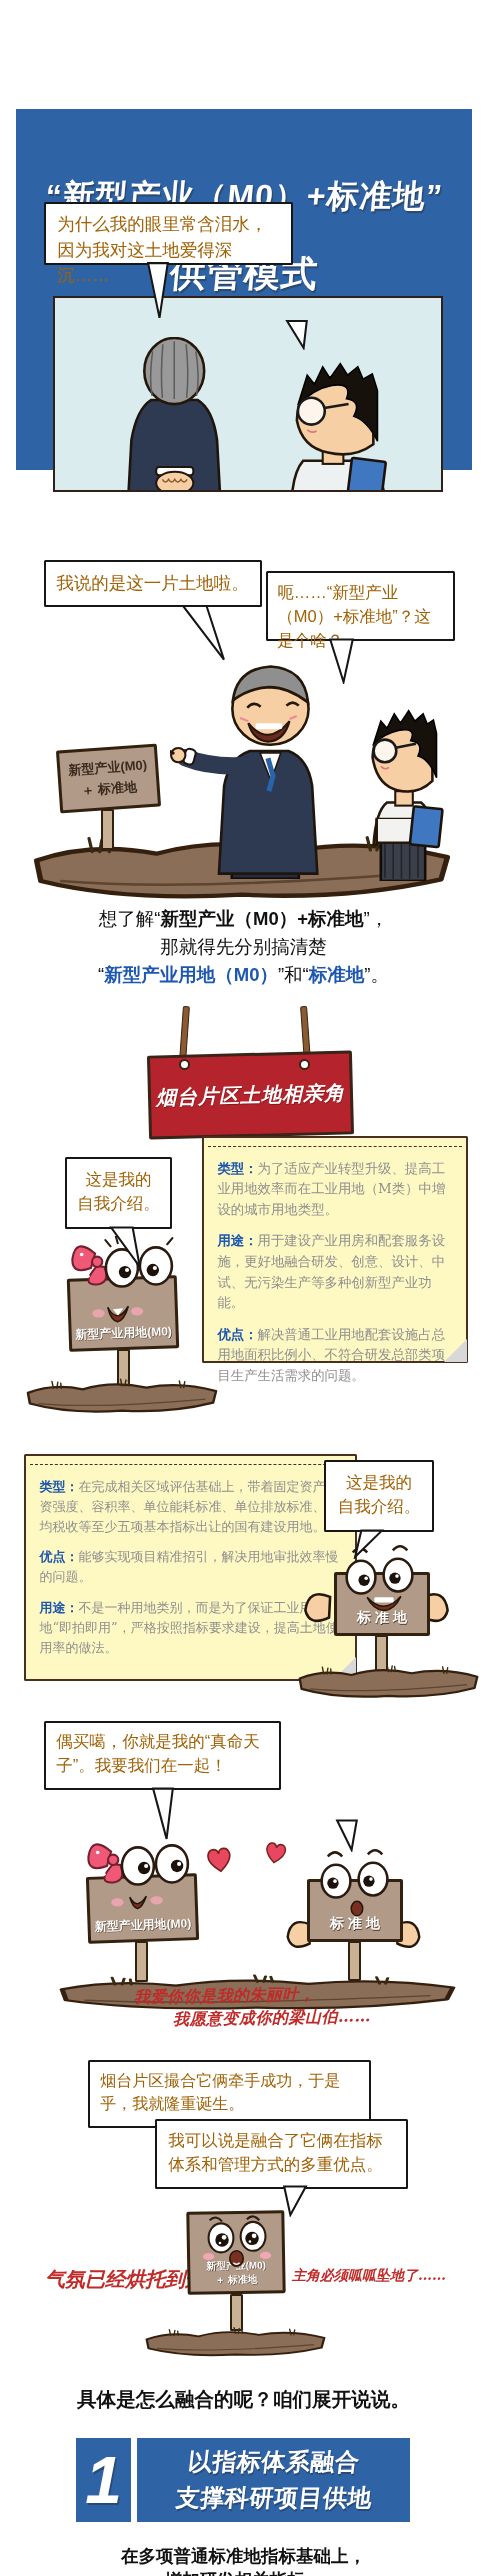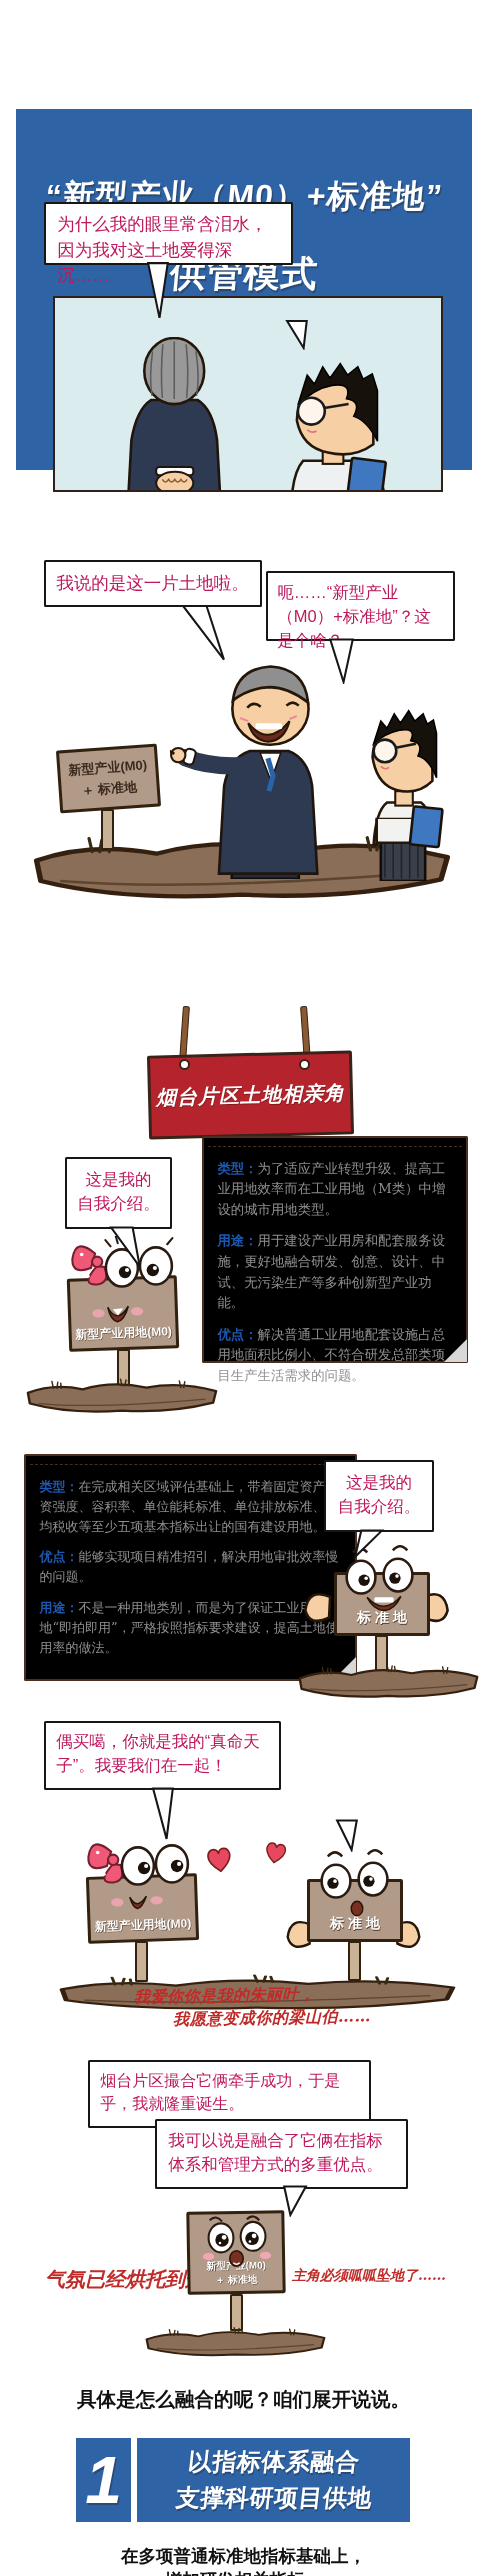--- a/index.html
+++ b/index.html
@@ -5,36 +5,36 @@
   html,body{margin:0;padding:0;background:#ffffff;}
   body{width:487px;font-family:"Liberation Sans",sans-serif;-webkit-font-smoothing:antialiased;}
   .page{position:relative;width:487px;height:2861px;background:#fff;overflow:hidden;}
   .abs{position:absolute;}
   
   .header-box{left:15.5px;top:109px;width:456px;height:361px;background:#2e63a6;text-align:center;}
   .header-line{color:#fff;font-weight:bold;transform:skewX(-5deg);text-shadow:1.5px 2.1px 1px rgba(40,40,40,.45);letter-spacing:1px;}
   .header-line1{margin-top:66px;font-size:32px;}
   .header-line2{margin-top:31px;font-size:36px;}
   
-  .bubble{position:absolute;background:#fff;border:2.1px solid #161616;border-radius:1.5px;color:#be185d;line-height:1.45;box-sizing:border-box;}
+  .bubble{position:absolute;background:#fff;border:2.1px solid #161616;border-radius:1.5px;color:#a16207;line-height:1.45;box-sizing:border-box;}
   .bubble .tx{display:block;}
   .tail{position:absolute;}
   
   .frame1{left:53px;top:296px;width:390px;height:196px;background:#daeced;border:2.6px solid #30201a;box-sizing:border-box;overflow:hidden;}
   
   .centerline{left:0;width:487px;text-align:center;color:#111;}
   .blue{color:#1d57b0;}
   .bold{font-weight:bold;}
   
   .rope{position:absolute;width:4.6px;height:54px;background:#8a5a33;border:1.5px solid #3a2210;border-radius:2.1px;}
   .banner{left:148px;top:1053px;width:199px;height:78px;background:#b5242c;border:3.6px solid #3a2318;border-radius:2.1px;transform:rotate(-1.5deg);display:flex;align-items:center;justify-content:center;}
   .banner span{color:#fff;font-weight:bold;font-size:20px;letter-spacing:1px;text-shadow:0.5px 1px 0 rgba(60,0,0,.4);font-style:italic;}
   .grommet{position:absolute;width:11.3px;height:11.3px;border-radius:50%;background:#fff;border:2.6px solid #3a2318;box-sizing:border-box;}
   
-  .paper{position:absolute;background:#000000;border:2.1px solid #4a2e1f;border-radius:1.5px;box-sizing:border-box;padding:20.6px 13.4px 10.3px 13.4px;}
+  .paper{position:absolute;background:#fef9c3;border:2.1px solid #4a2e1f;border-radius:1.5px;box-sizing:border-box;padding:20.6px 13.4px 10.3px 13.4px;}
   .paper .perf{position:absolute;left:4.1px;right:4.1px;top:8.2px;border-top:1.5px dashed #4a2e1f;}
   .paper p{margin:0 0 10.3px 0;font-family:"DejaVu Serif",serif;font-size:13.4px;line-height:1.55;color:#8f8f8f;}
   .paper .lab{color:#1d57b0;font-weight:bold;font-family:"Liberation Sans",sans-serif;}
   .fold{position:absolute;right:-1px;bottom:-1px;width:0;height:0;border-left:23px solid transparent;border-bottom:23px solid #d8d8d8;}
   
   .signboard{position:absolute;background:#b19a87;border:3.1px solid #33210f;border-radius:2.1px;box-sizing:border-box;display:flex;flex-direction:column;justify-content:flex-end;align-items:center;}
   .signboard .lbl{color:#fff;font-weight:bold;text-shadow:0.5px 0.5px 0 #4a3526;}
   .post{position:absolute;background:#c9b195;border:2.1px solid #33210f;border-radius:1.5px;box-sizing:border-box;}
   .darklbl{color:#3b2a1e !important;text-shadow:none !important;}
   
@@ -147,20 +147,25 @@
     <path d="M44,250 L44,296 L150,296 L150,250" fill="#f2f3f0" stroke="#241709" stroke-width="5"></path>
     <rect x="112" y="228" width="56" height="74" rx="4" fill="#3f78c0" stroke="#1c1209" stroke-width="5" transform="rotate(6 140 265)"></rect>
     <rect x="80" y="196" width="34" height="28" fill="#f7cfa4" stroke="#241709" stroke-width="4"></rect>
     <path d="M36,130 Q38,82 78,66 Q124,50 152,82 L152,176 Q124,204 84,194 Q44,184 36,130 Z" fill="#f7cfa4" stroke="#241709" stroke-width="5"></path>
     <path d="M38,104 L52,60 L64,74 L78,46 L90,64 L106,40 L118,60 L134,46 L142,66 L154,58 L160,84 L160,170 Q146,134 124,128 Q136,102 110,98 Q122,72 88,78 Q60,84 38,104 Z" fill="#17110c" stroke="#000" stroke-width="3"></path>
     <circle cx="60" cy="118" r="22" fill="rgba(255,255,255,.8)" stroke="#1a1a1a" stroke-width="5"></circle>
     <path d="M81,112 L120,104" stroke="#1a1a1a" stroke-width="5"></path>
     <path d="M52,148 q8,8 16,2" stroke="#d77" stroke-width="3" fill="none"></path>
   </svg>
 
+  <div class="abs centerline" style="top:905px;font-size:18.5px;line-height:28px">
+    <div><span>想了解“</span><span class="bold">新型产业（M0）+标准地</span><span>”，</span></div>
+    <div><span>那就得先分别搞清楚</span></div>
+    <div><span>“</span><span class="blue bold">新型产业用地（M0）</span><span>”和“</span><span class="blue bold">标准地</span><span>”。</span></div>
+  </div>
 
   <div class="rope" style="left:181px;top:1006px;transform:rotate(4deg)"></div>
   <div class="rope" style="left:302px;top:1006px;transform:rotate(-4deg)"></div>
   <div class="abs banner">
     <span>烟台片区土地相亲角</span>
   </div>
   <div class="grommet" style="left:179px;top:1059px"></div>
   <div class="grommet" style="left:299px;top:1059px"></div>
 
   <div class="paper" style="left:202px;top:1136px;width:266px;height:227px">

